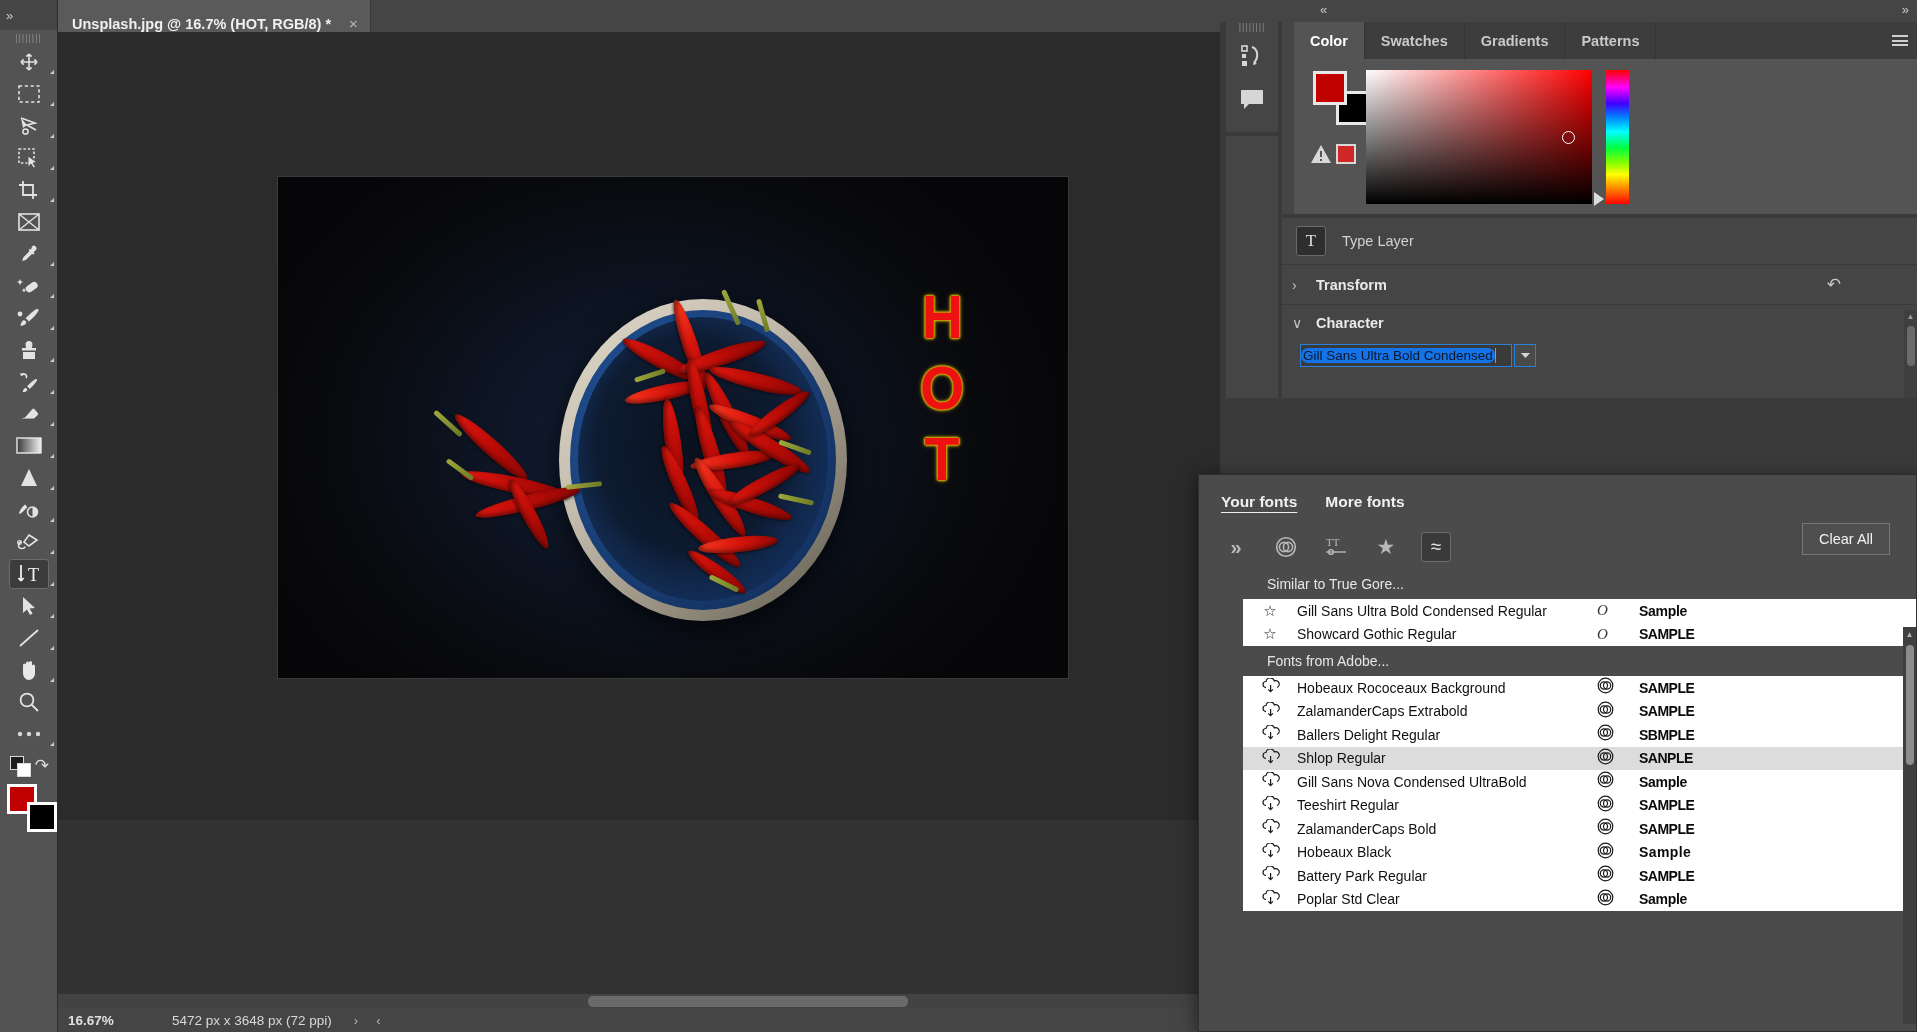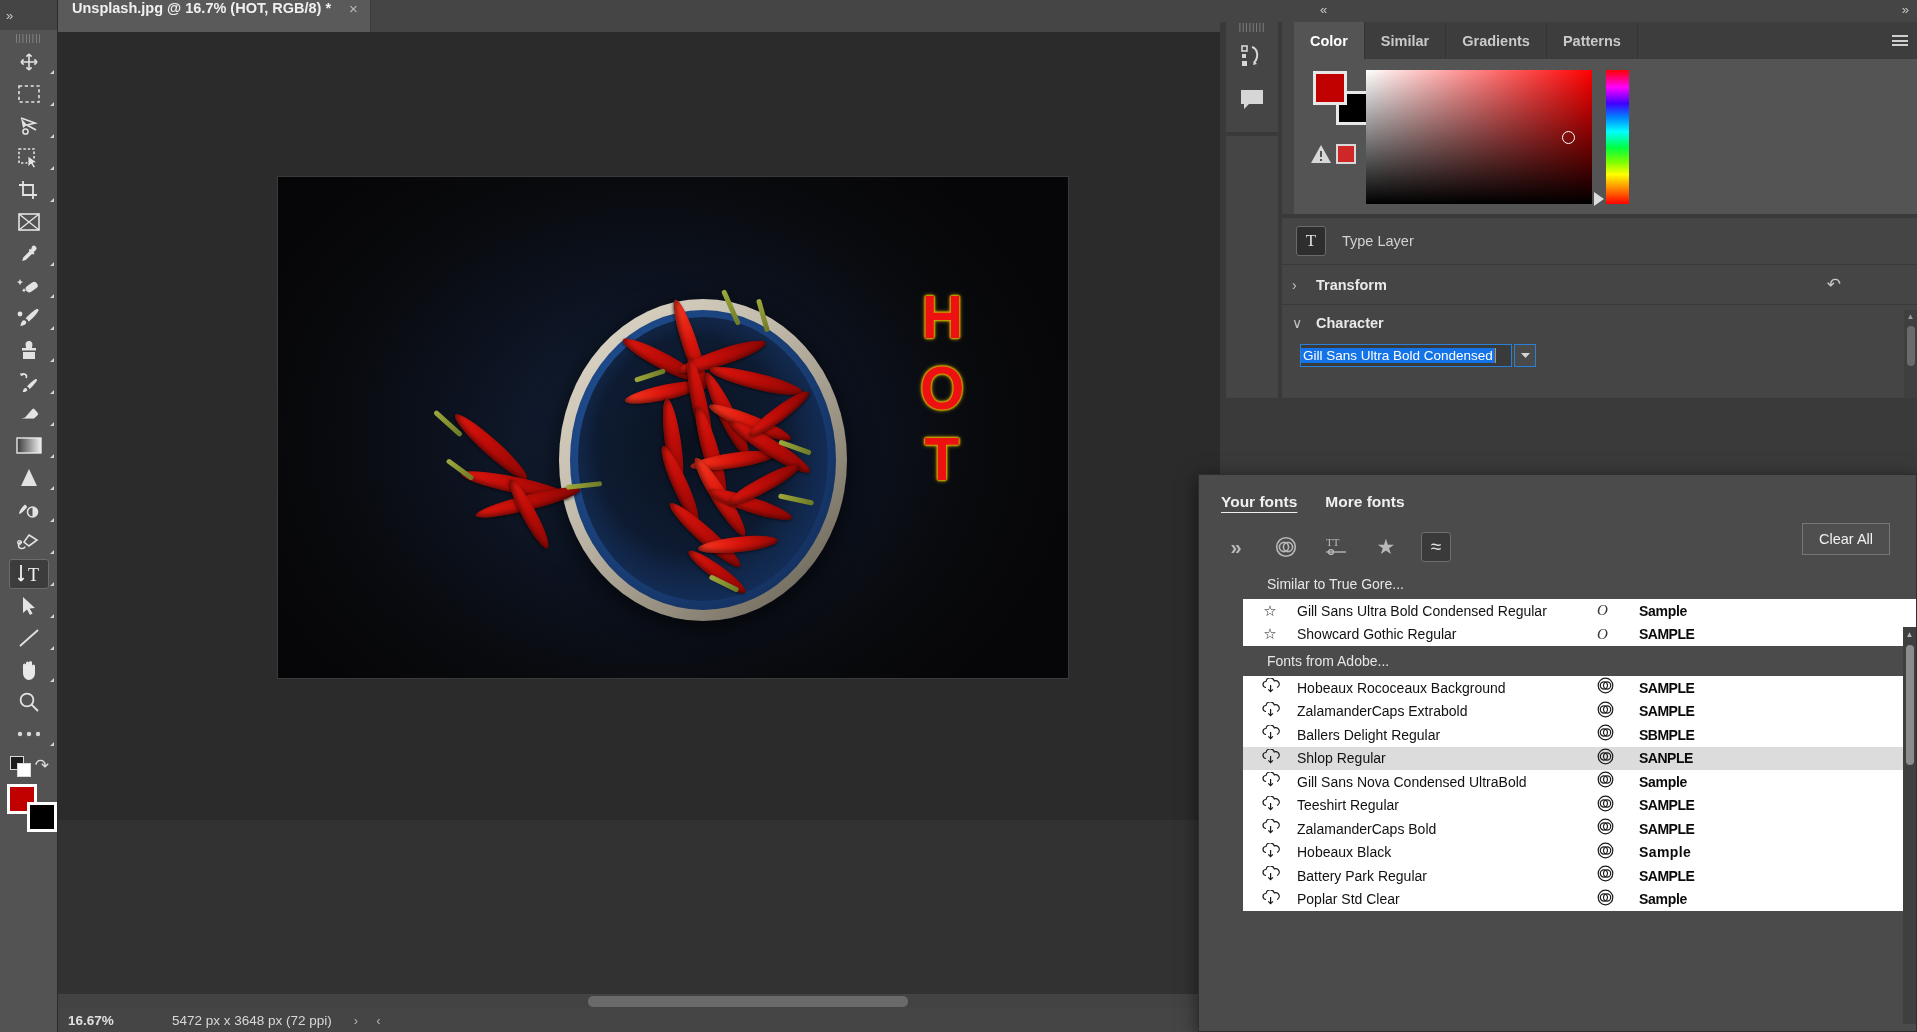--- a/index.html
+++ b/index.html
@@ -54,21 +54,21 @@
   .swatch-big .bg { position:absolute; left:27px; top:22px; width:30px; height:30px; background:#000000; border:3px solid #ffffff; }
 
   
   #tabbar {
     position: absolute; left: 58px; top: 0; width: 1162px; height: 32px;
     background: #454545;
   }
   #doctab {
     position: absolute; left: 0; top: 0; height: 32px;
     background: #5a5a5a;
-    display: flex; align-items: flex-start; padding: 0 12px 0 14px;
+    display: flex; align-items: flex-end; padding: 0 12px 0 14px;
     border-right: 1px solid #3a3a3a;
   }
   #doctab .title { color: #f0f0f0; font-size: 14.5px; font-weight: bold; white-space: nowrap; }
   #doctab .closex { color: #b9b9b9; font-size: 15px; margin-left: 18px; }
 
   
   #canvasarea {
     position: absolute; left: 58px; top: 32px; width: 1162px; height: 788px;
     background: #2b2b2b; overflow: hidden;
   }
@@ -215,21 +215,21 @@
   .prop-section .caret { color:#c2c2c2; font-size:14px; width:24px; }
   .prop-section .ptitle { color:#e9e9e9; font-size:14.5px; font-weight:bold; }
   .prop-section .reset { position:absolute; right:76px; color:#c8c8c8; font-size:17px; }
   #char-field-row { position:relative; height:40px; background:#454545; padding-left:18px; }
   #font-input {
     position:absolute; left:18px; top:4px; width:212px; height:23px;
     background:#3a3a3a; border:1.5px solid #2a7fd6;
     display:flex; align-items:center; overflow:hidden;
   }
   #font-input .sel {
-    background:#1473e6; color:#ffffff; font-size:13.5px; padding:0 2px; white-space:nowrap;
+    background:#1473e6; color:#0f172a; font-size:13.5px; padding:0 2px; white-space:nowrap;border-radius:7px;
   }
   #font-input .caret-bar { width:1px; height:15px; background:#e08a2a; }
   #font-drop {
     position:absolute; left:232px; top:4px; width:22px; height:23px;
     background:#4a4a4a; border:1.5px solid #2a7fd6;
     display:flex;align-items:center;justify-content:center; color:#d5d5d5; font-size:10px;
   }
 
   
   #props-sb { position:absolute; right:0; top:92px; width:13px; height:88px; background:#3f3f3f;}
@@ -599,21 +599,21 @@
         <svg width="28" height="24" viewBox="0 0 28 24">
             <path d="M3 2h22v14H11l-5 5v-5H3z" fill="#d6d6d6"></path>
           </svg>
       </div>
     </div>
     <div id="icon-rail2"></div>
 
     <div id="colorpanel">
       <div class="tabrow">
         <div class="tab active">Color</div>
-        <div class="tab">Similar</div>
+        <div class="tab">Swatches</div>
         <div class="tab">Gradients</div>
         <div class="tab">Patterns</div>
         <div class="filler"></div>
         <div class="burger">
           <div class="burger-lines">
               <div></div>
               <div></div>
               <div></div>
             </div>
         </div>

